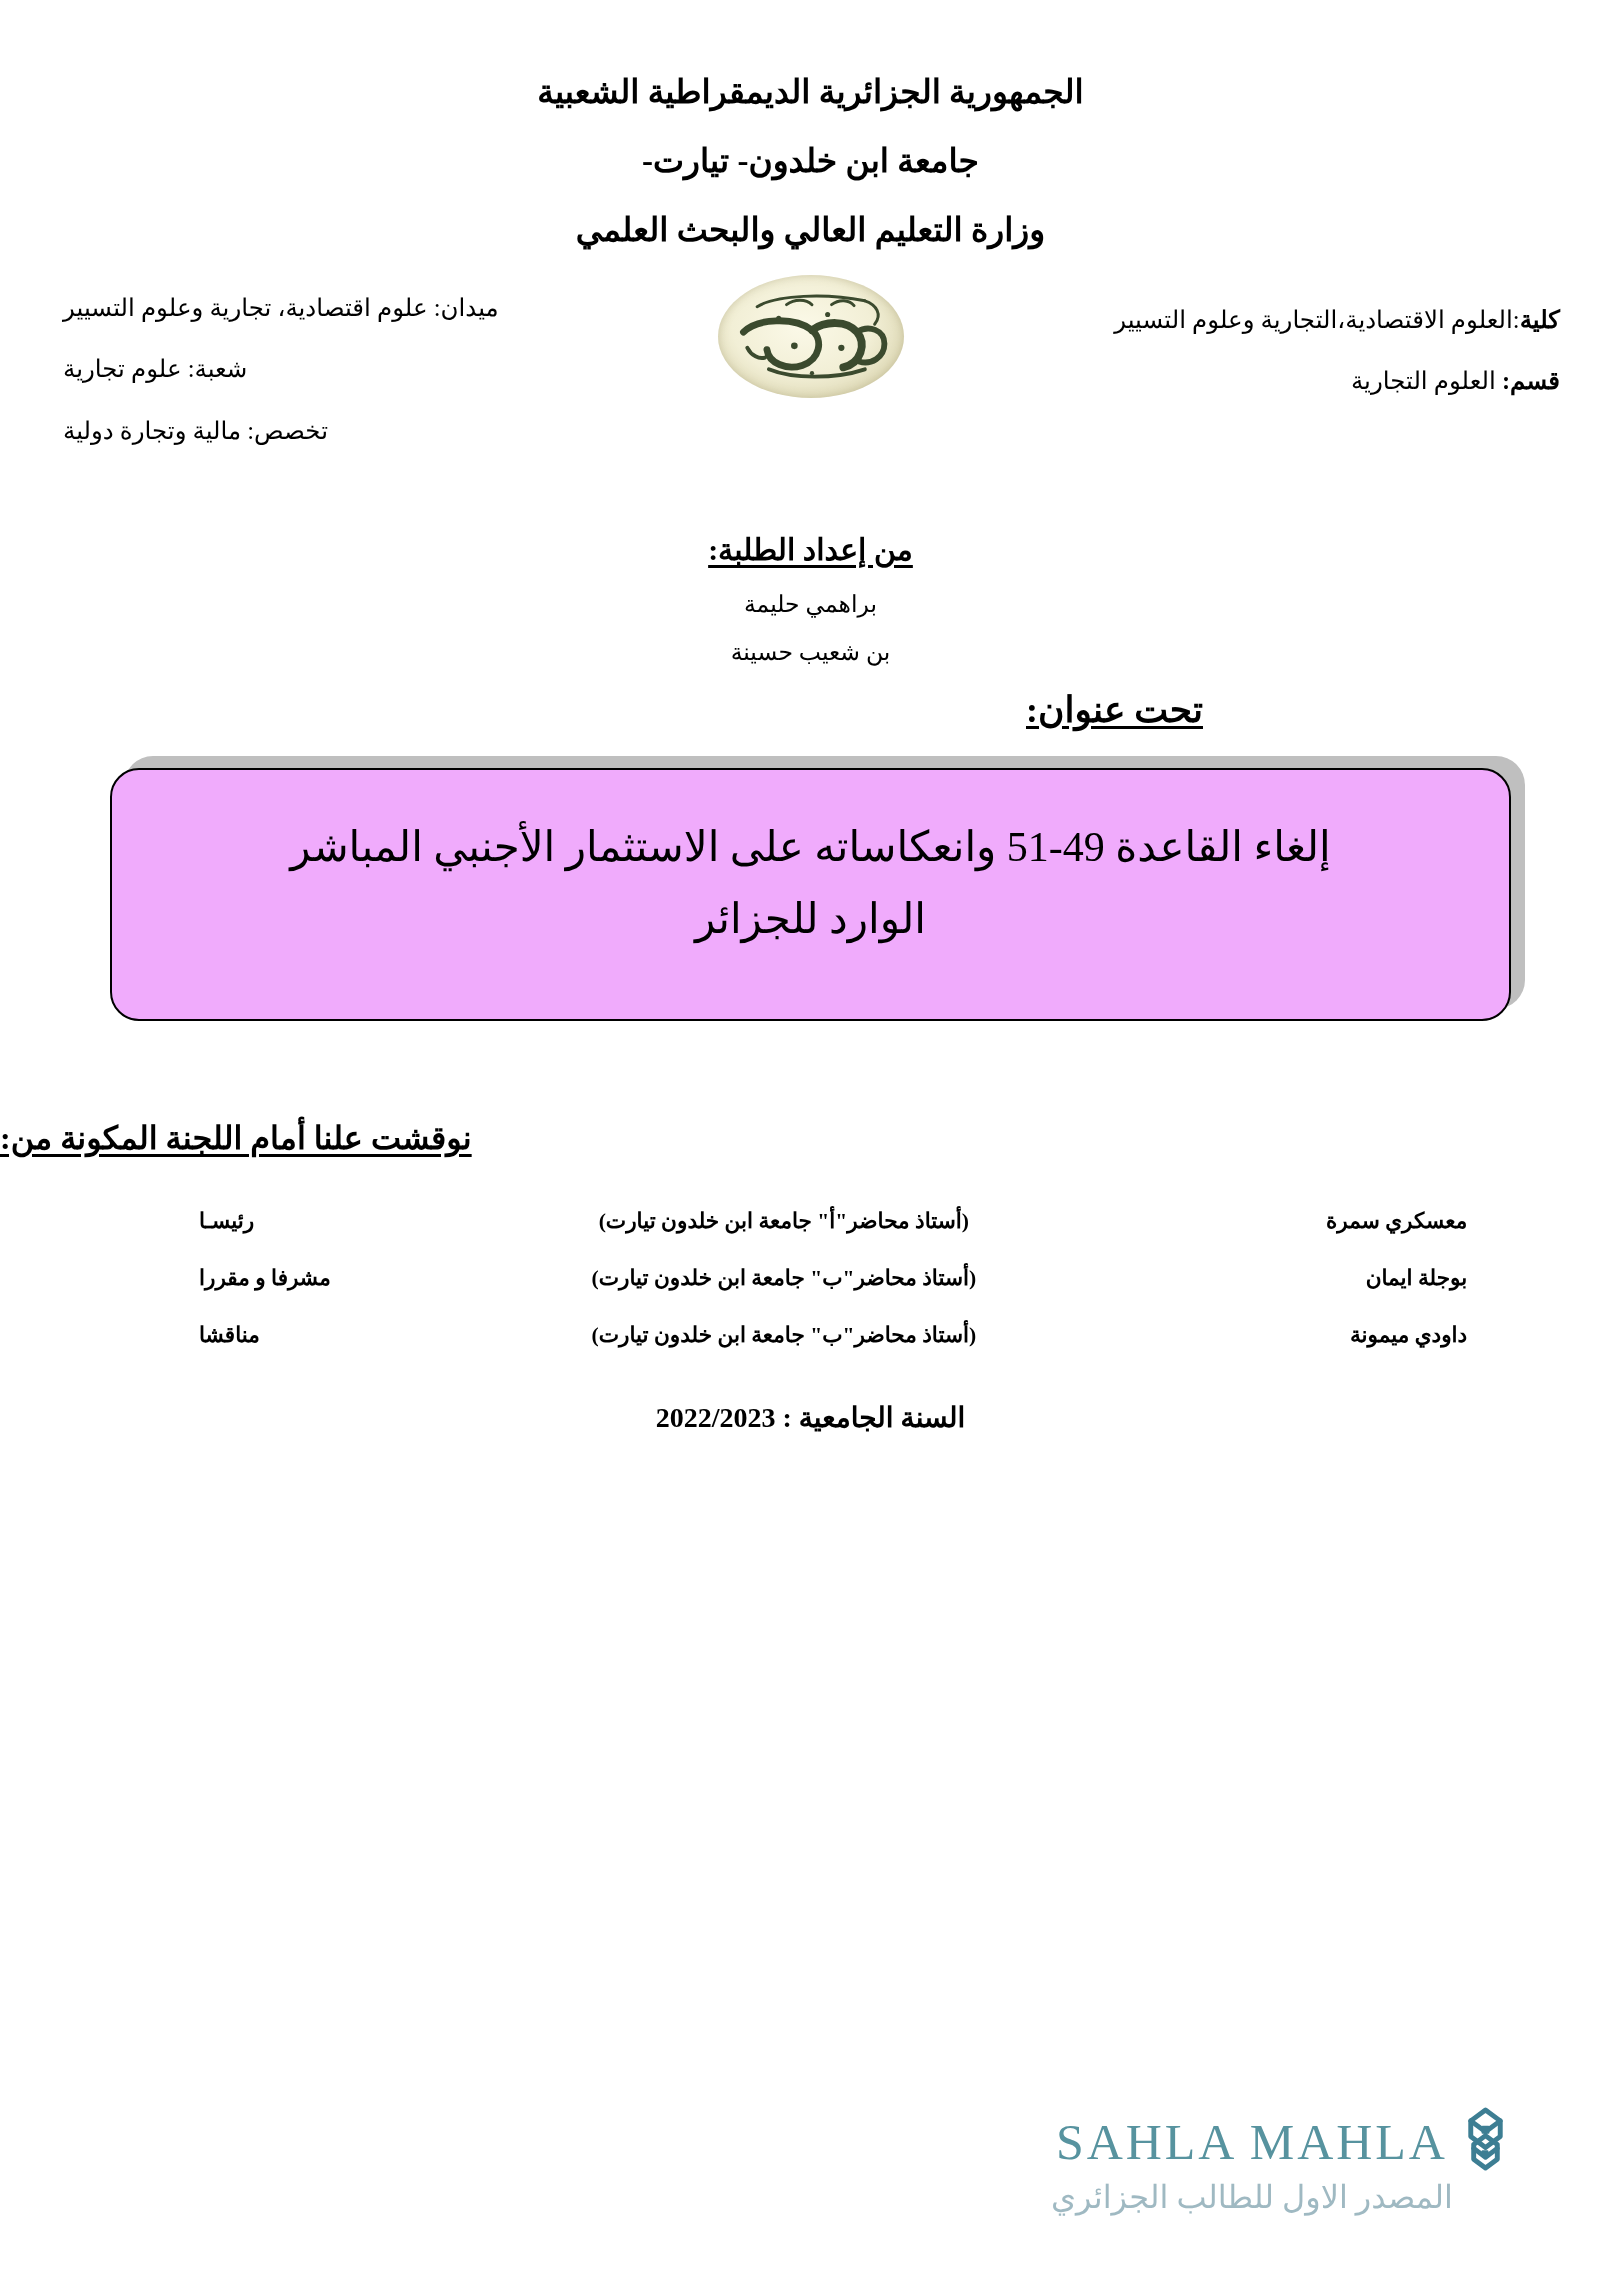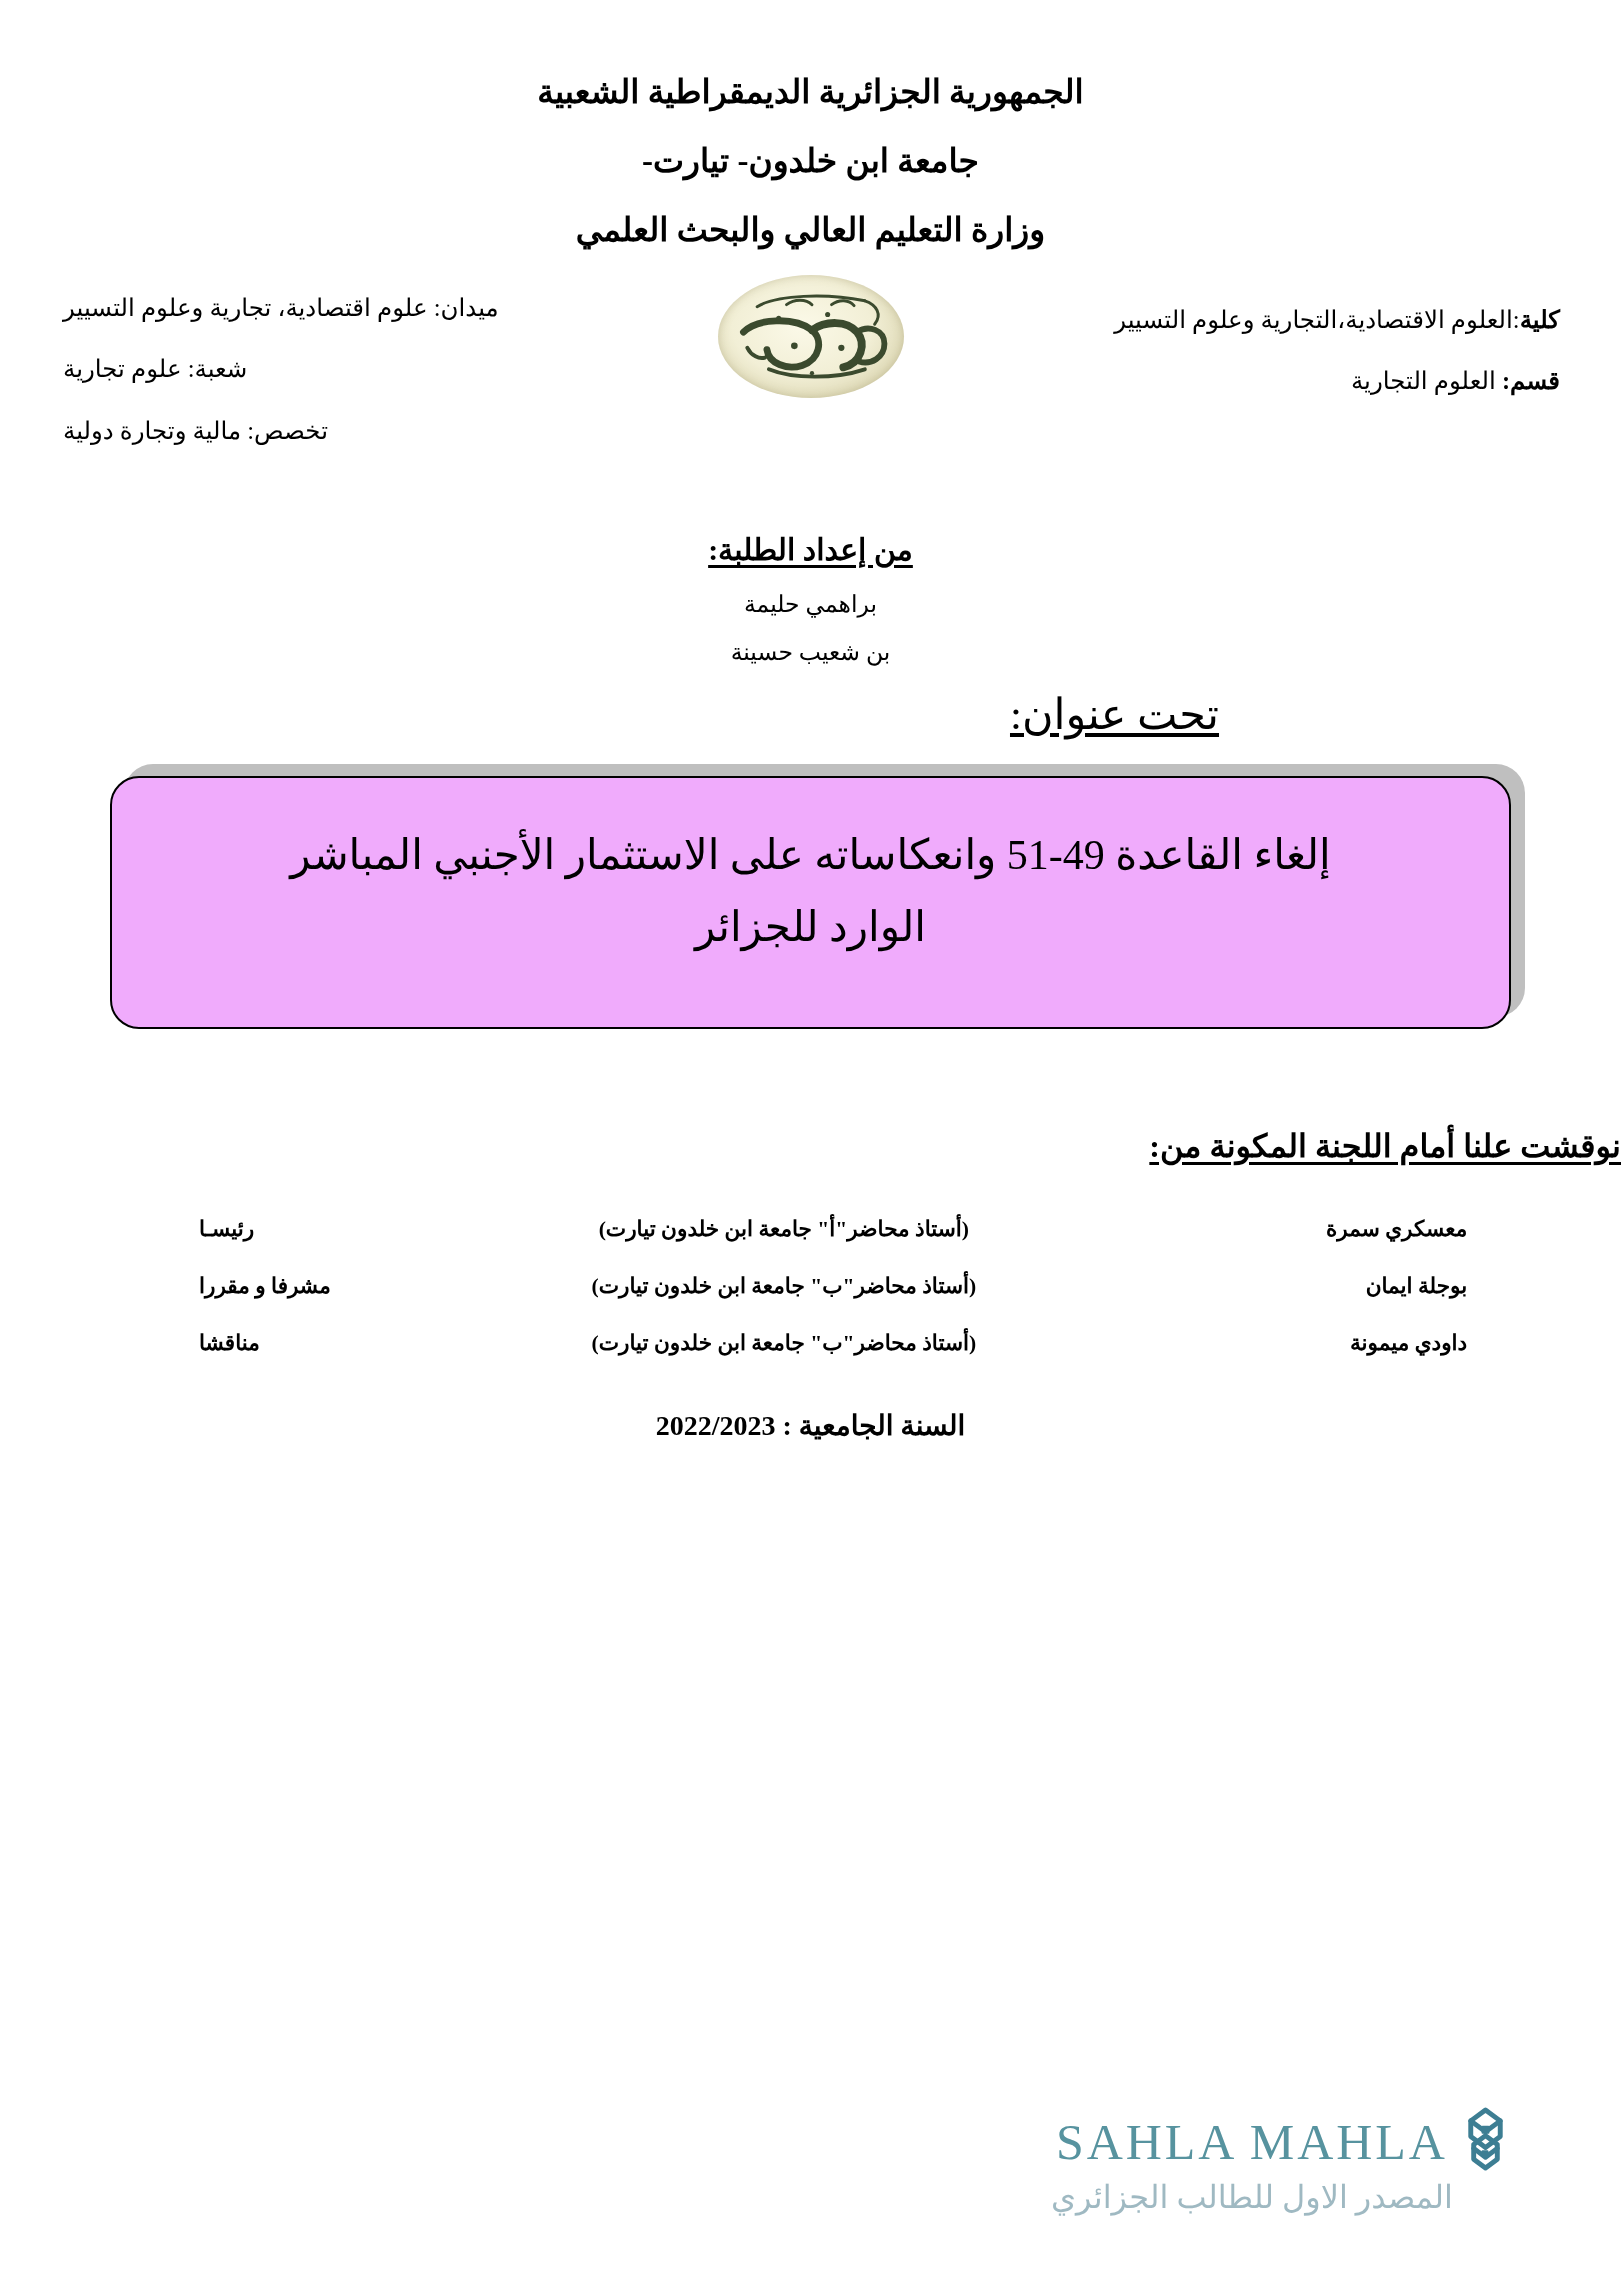--- a/index.html
+++ b/index.html
@@ -120,22 +120,22 @@
     margin-bottom: 24.5px;
   }
 
   
   .under-title-wrap {
     text-align: center;
     margin-top: 19.6px;
     position: relative;
   }
   .under-title {
-    font-size: 43px;
-    font-weight: normal;
+    font-size: 36px;
+    font-weight: bold;
     text-decoration: underline;
     text-underline-offset: 3.9px;
     display: inline-block;
     position: relative;
     right: -304px;
   }
 
   
   .title-box-outer {
     position: relative;
@@ -168,21 +168,21 @@
   .title-box-text {
     font-size: 42px;
     line-height: 1.72;
     text-align: center;
     padding: 41px 55px 0 55px;
     font-weight: normal;
   }
 
   
   .jury-heading-wrap {
-    text-align: right;
+    text-align: left;
     margin-top: 110px;
   }
   .jury-heading {
     font-size: 32px;
     font-weight: bold;
     text-decoration: underline;
     text-underline-offset: 4.9px;
     display: inline-block;
   }
   .jury-table {

